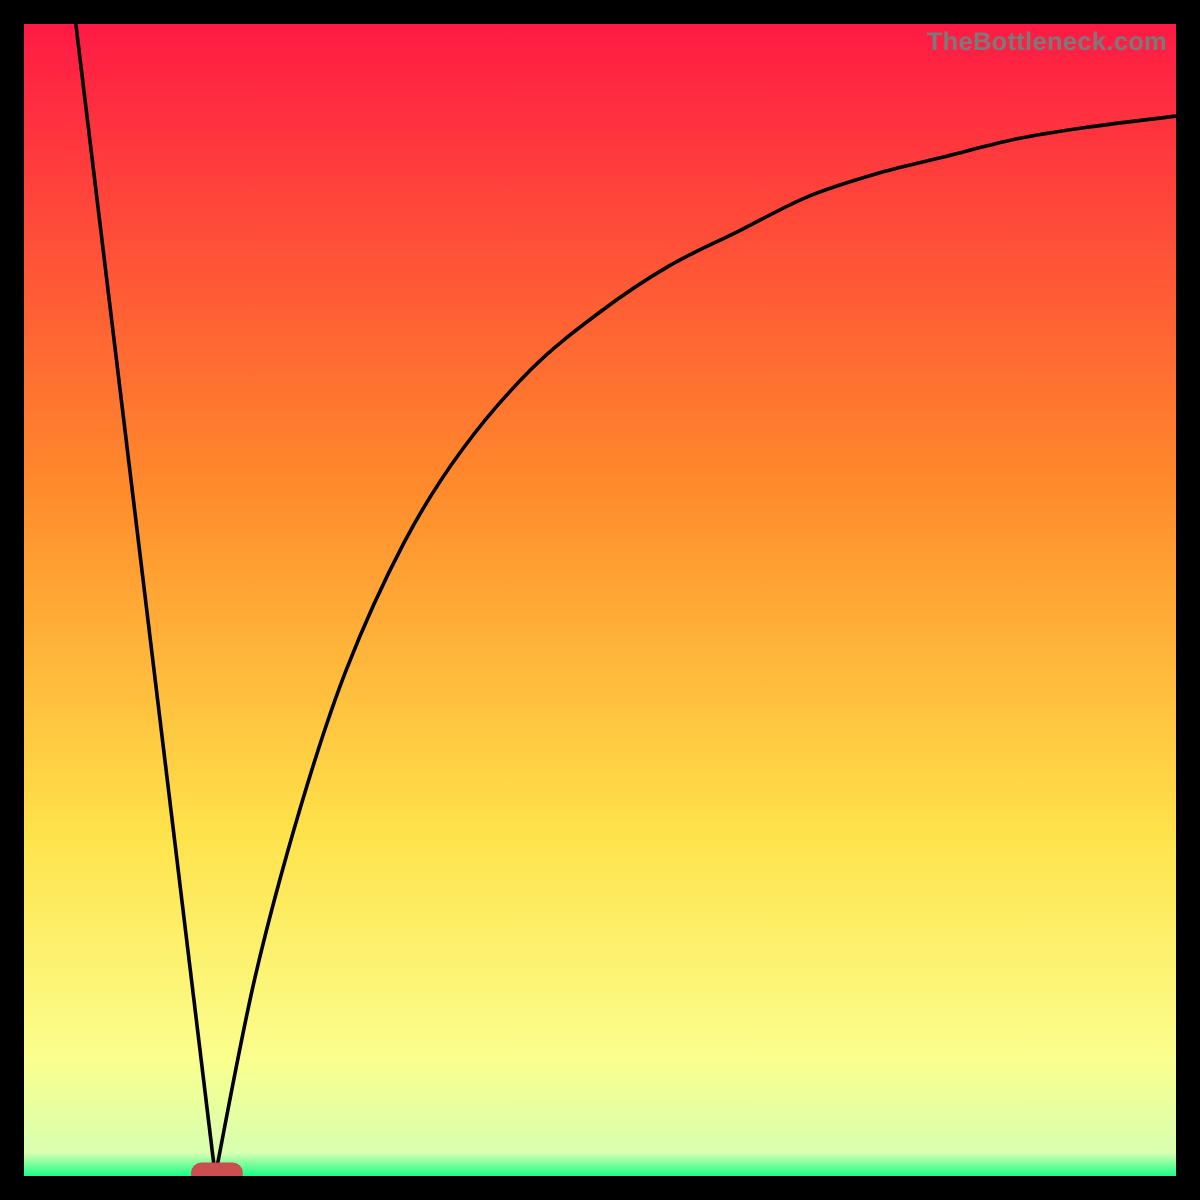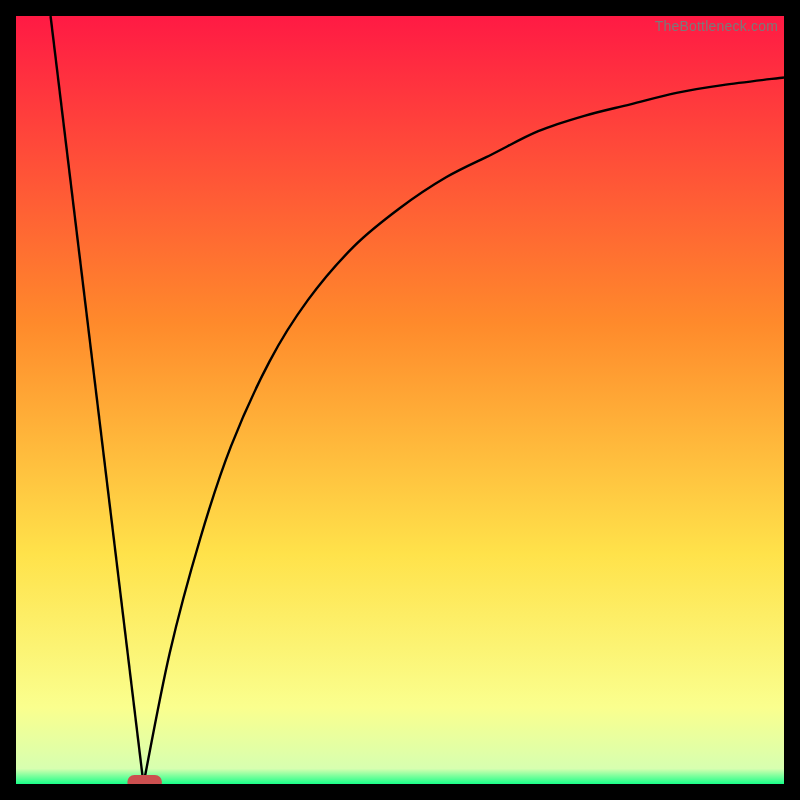--- a/index.html
+++ b/index.html
@@ -24,23 +24,23 @@
     left: 0;
     top: 0;
     width: 768px;
     height: 768px;
   }
   .watermark {
     position: absolute;
     top: 2px;
     right: 6px;
     color: #7a7a7a;
-    font-size: 14px;
+    font-size: 17px;
     letter-spacing: 0.2px;
-    font-weight: 400;
+    font-weight: 700;
   }
 </style>
 </head>
 <body>
 
 <div class="frame">
 
   <svg class="plot" viewBox="0 0 768 768" preserveAspectRatio="none">
     <defs>
       <linearGradient id="bg-grad" x1="0" y1="0" x2="0" y2="1">

